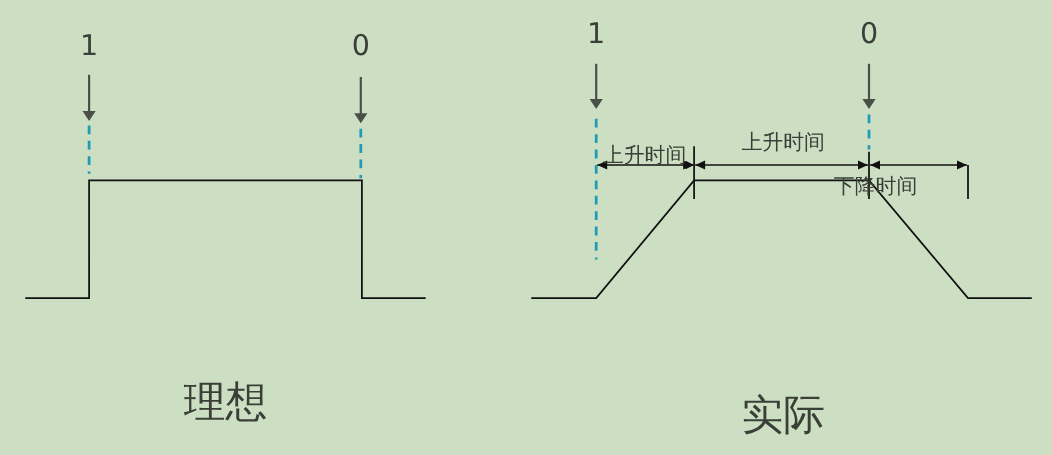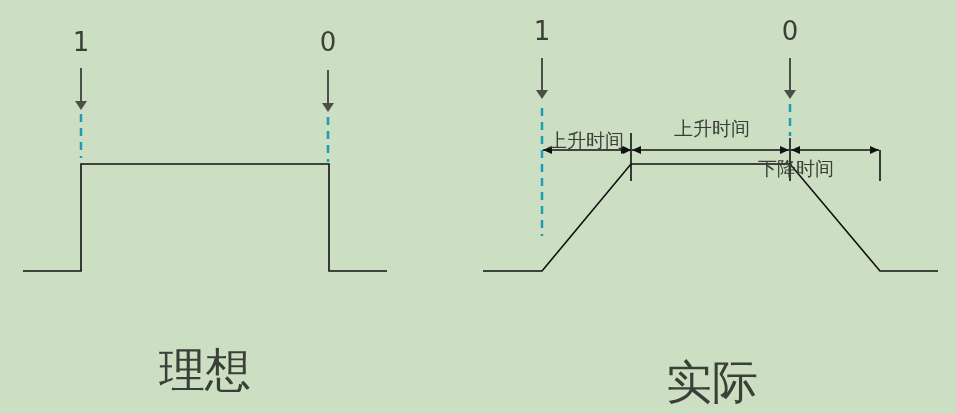--- a/index.html
+++ b/index.html
@@ -2,21 +2,21 @@
 <html><head>
 <meta charset="utf-8">
 <style>
   html, body { margin: 0; padding: 0; }
   body { width: 956px; height: 414px; background: #cddfc3; overflow: hidden; position: relative;
          font-family: "DejaVu Sans", sans-serif; }
   svg { position: absolute; left: 0; top: 0; }
   .lbl { position: absolute; color: #3a3f38; white-space: nowrap; transform: translateX(-50%); }
   .num { font-size: 26px; }
   .dim { font-size: 19px; }
-  .cap { font-size: 46px; }
+  .cap { font-size: 38px; }
 </style>
 </head>
 <body>
 
 <svg width="956" height="414" viewBox="0 0 956 414">
   <defs>
     <marker id="ah" markerWidth="8" markerHeight="8" refX="7" refY="4" orient="auto" markerUnits="userSpaceOnUse">
       <path d="M0,0 L8,4 L0,8 Z" fill="#111"></path>
     </marker>
   </defs>

